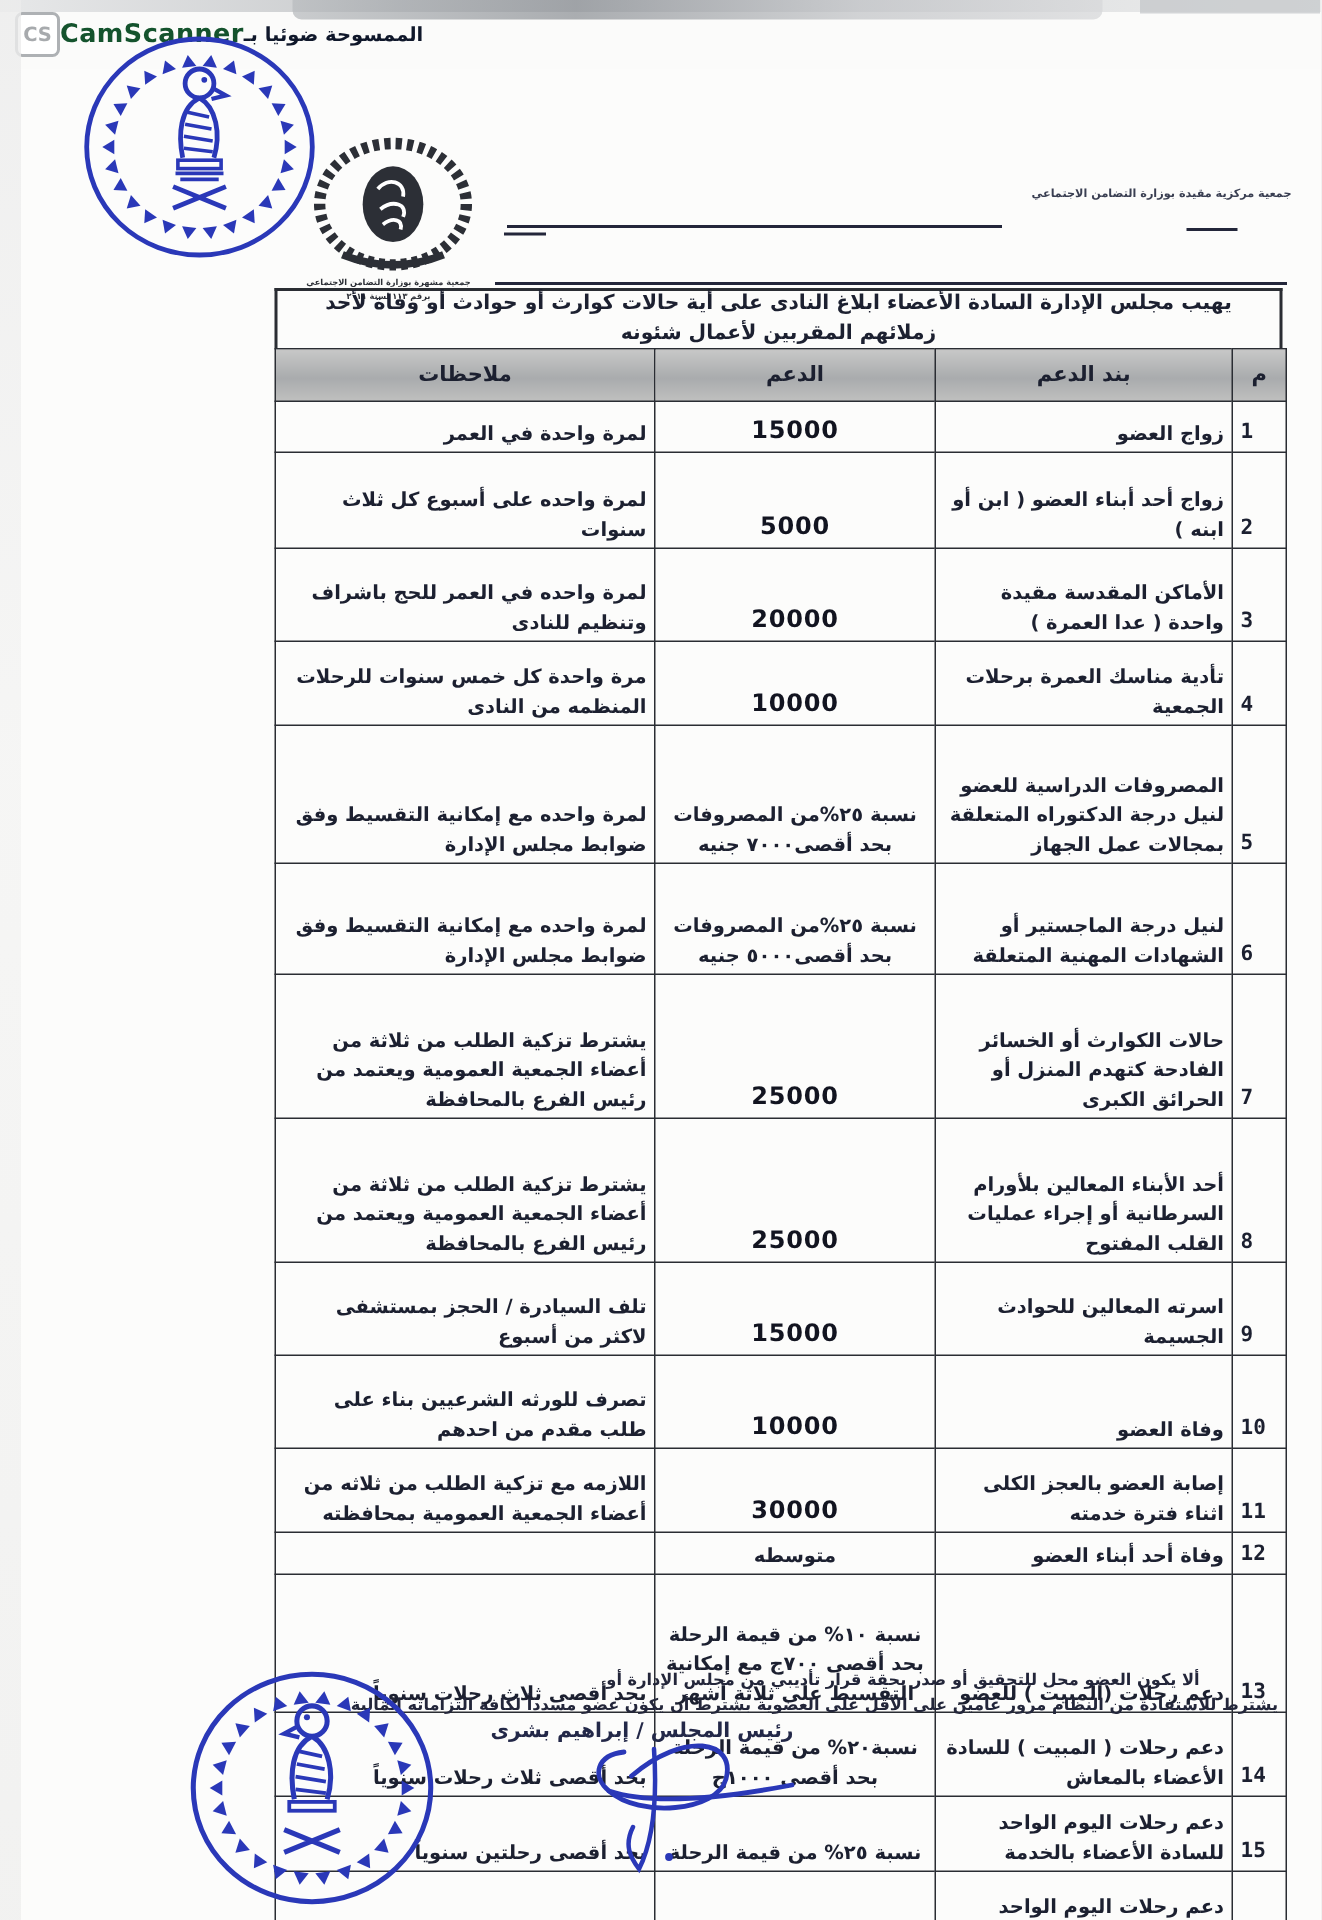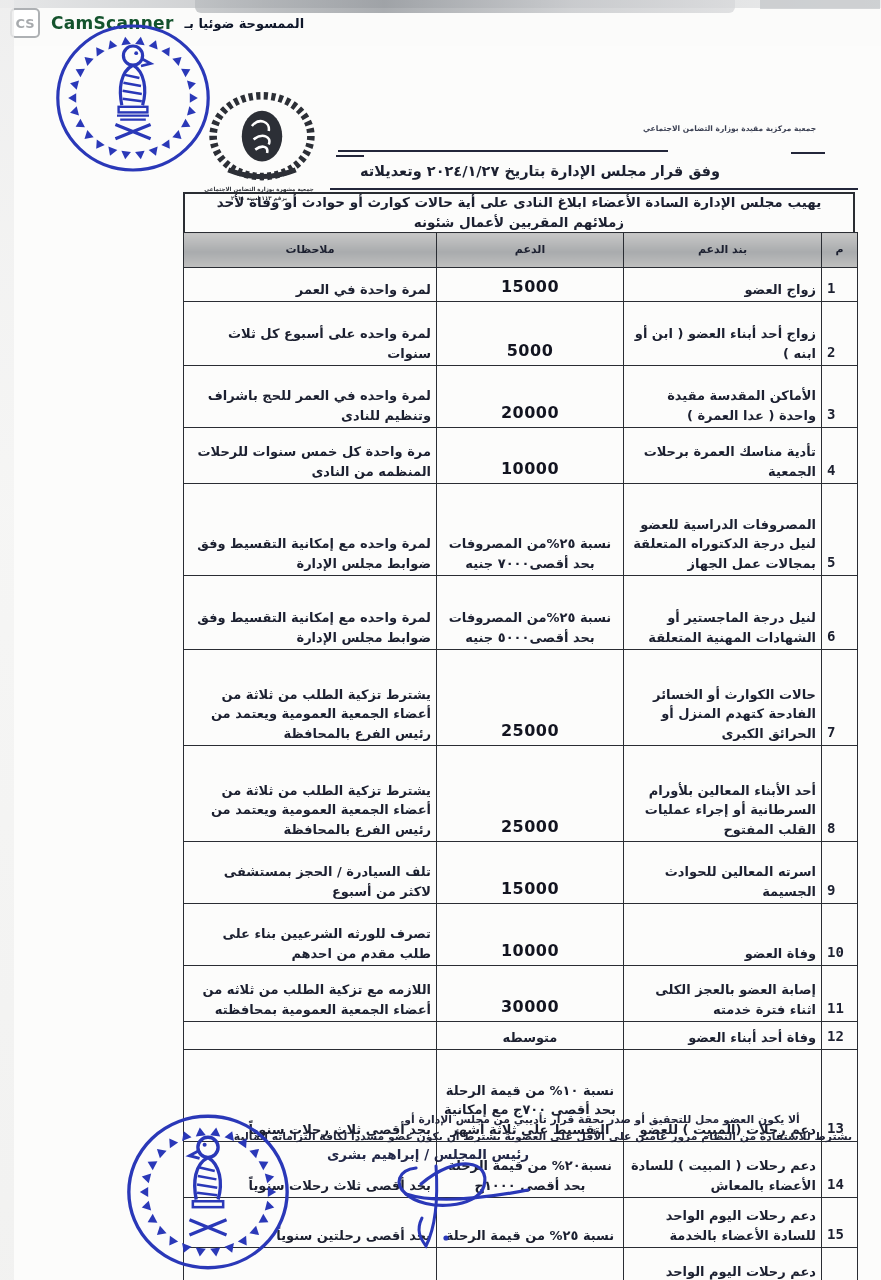--- a/index.html
+++ b/index.html
@@ -13,21 +13,21 @@
   
   .noise-bar{position:absolute; pointer-events:none;}
   .n1{left:0;top:0;width:881px;height:8px;background:linear-gradient(90deg,#e7e8e9,#c9cbcd 30%,#d9dadc 60%,#eceded);}
   .n2{left:195px;top:0;width:540px;height:13px;background:linear-gradient(90deg,#b9bcbf,#8f9398 35%,#c3c5c8 70%,#d7d8da);opacity:.75;border-radius:0 0 6px 6px;}
   .n3{left:760px;top:0;width:120px;height:9px;background:#c2c4c7;opacity:.7;}
   .n4{left:0;top:0;width:14px;height:1280px;background:linear-gradient(180deg,#ececec,#f4f4f3 40%,#efefee);opacity:.8;}
 
   .abs{position:absolute;}
 
   .org-name{right:14px; top:96px; width:230px; font-size:17px; font-weight:bold; text-align:center; letter-spacing:.2px;}
-  .org-sub{right:20px; top:124px; width:218px; font-size:7.5px; font-weight:bold; color:#3a3f52; text-align:left;}
+  .org-sub{right:20px; top:124px; width:218px; font-size:7.5px; font-weight:bold; color:#3a3f52; text-align:right;}
   .org-dash{right:56px; top:152px; width:34px; height:0; border-top:2.5px solid #23263a;}
 
   .proj-title{left:338px; top:118px; width:332px; text-align:center; font-size:15px; font-weight:bold;}
   .proj-underline{left:338px; top:150px; width:330px; height:0; border-top:2.5px solid #23263a;}
   .left-dash{left:336px; top:155px; width:28px; height:0; border-top:2.5px solid #23263a;}
 
   .decision{left:330px; top:163px; width:420px; text-align:center; font-size:14.5px; font-weight:bold;}
   .decision-underline{left:330px; top:188px; width:528px; height:0; border-top:2.5px solid #23263a;}
 
   .notice-box{
@@ -42,42 +42,42 @@
     position:absolute; left:183px; top:232px; width:674px;
     border-collapse:collapse; table-layout:fixed;
     font-size:13px; font-weight:bold;
   }
   table.support th, table.support td{
     border:1.6px solid #2a2d33; padding:2px 5px; vertical-align:bottom;
     overflow:hidden; line-height:1.5;
   }
   table.support th{
     background:linear-gradient(180deg,#c7c7c7,#a9abad 55%,#c0c0bf);
-    font-size:11px; text-align:center; vertical-align:middle; height:30px;
+    font-size:14px; text-align:center; vertical-align:middle; height:30px;
   }
   col.c-no{width:36px;} col.c-item{width:198px;} col.c-support{width:187px;} col.c-notes{width:253px;}
   td.no-cell{text-align:left; font-size:14px; font-family:"DejaVu Sans Mono","DejaVu Sans",sans-serif; padding-left:2px;}
   td.item-cell{text-align:right;}
   td.support-cell{text-align:center;}
   td.support-cell.amount{font-size:16px; letter-spacing:.5px; font-family:"DejaVu Sans",sans-serif; color:#121420;}
   td.notes-cell{text-align:right;}
 
   .footer-conditions{
     left:352px; top:1112px; width:500px; text-align:right;
     font-size:10.8px; font-weight:bold; line-height:1.55; color:#23263a;
     border-right:none;
   }
   .footer-conditions .cond-line{white-space:nowrap;}
   .cond-2,.cond-3{text-align:center;}
 
   .sig-title{left:318px; top:1146px; width:220px; font-size:13.5px; font-weight:bold; color:#232848; text-align:center; direction:rtl;}
 
   .camscanner{
     left:0; bottom:0; width:881px; height:46px; background:#fbfbfa;
-    display:flex; flex-direction:row; align-items:center; gap:11px;
+    display:flex; flex-direction:row; align-items:center; gap:0;
     direction:ltr; padding-left:10px; box-sizing:border-box;
   }
   .cs-box{
     width:26px;height:26px;border:2px solid #aeb1b4;border-radius:5px;
     color:#a7aaad;font-size:13px;font-weight:bold;display:flex;align-items:center;justify-content:center;
     font-family:"DejaVu Sans",sans-serif; background:#fff;
   }
   .cs-brand{color:#14532d;font-size:17px;font-weight:bold;letter-spacing:.3px;}
   .cs-arabic{color:#0f172a;font-size:13px;font-weight:bold;direction:rtl;}
 
@@ -147,21 +147,20 @@
     <div>جمعية مشهرة بوزارة التضامن الاجتماعي</div>
     <div>برقم ١١٣ لسنة ٢٠١١</div>
   </div>
 
   <div class="abs org-sub">جمعية مركزية مقيدة بوزارة التضامن الاجتماعي</div>
   <div class="abs org-dash"></div>
 
   <div class="abs proj-underline"></div>
   <div class="abs left-dash"></div>
 
-  <div class="abs decision">وفق قرار مجلس الإدارة بتاريخ ٢٠٢٤/١/٢٧ وتعديلاته</div>
   <div class="abs decision-underline"></div>
 
   <div class="abs notice-box">
     <span>يهيب مجلس الإدارة السادة الأعضاء ابلاغ النادى على أية حالات كوارث أو حوادث أو وفاة لأحد زملائهم المقربين لأعمال شئونه</span>
   </div>
 
   <table class="support">
     <colgroup>
       <col class="c-no">
         <col class="c-item">

